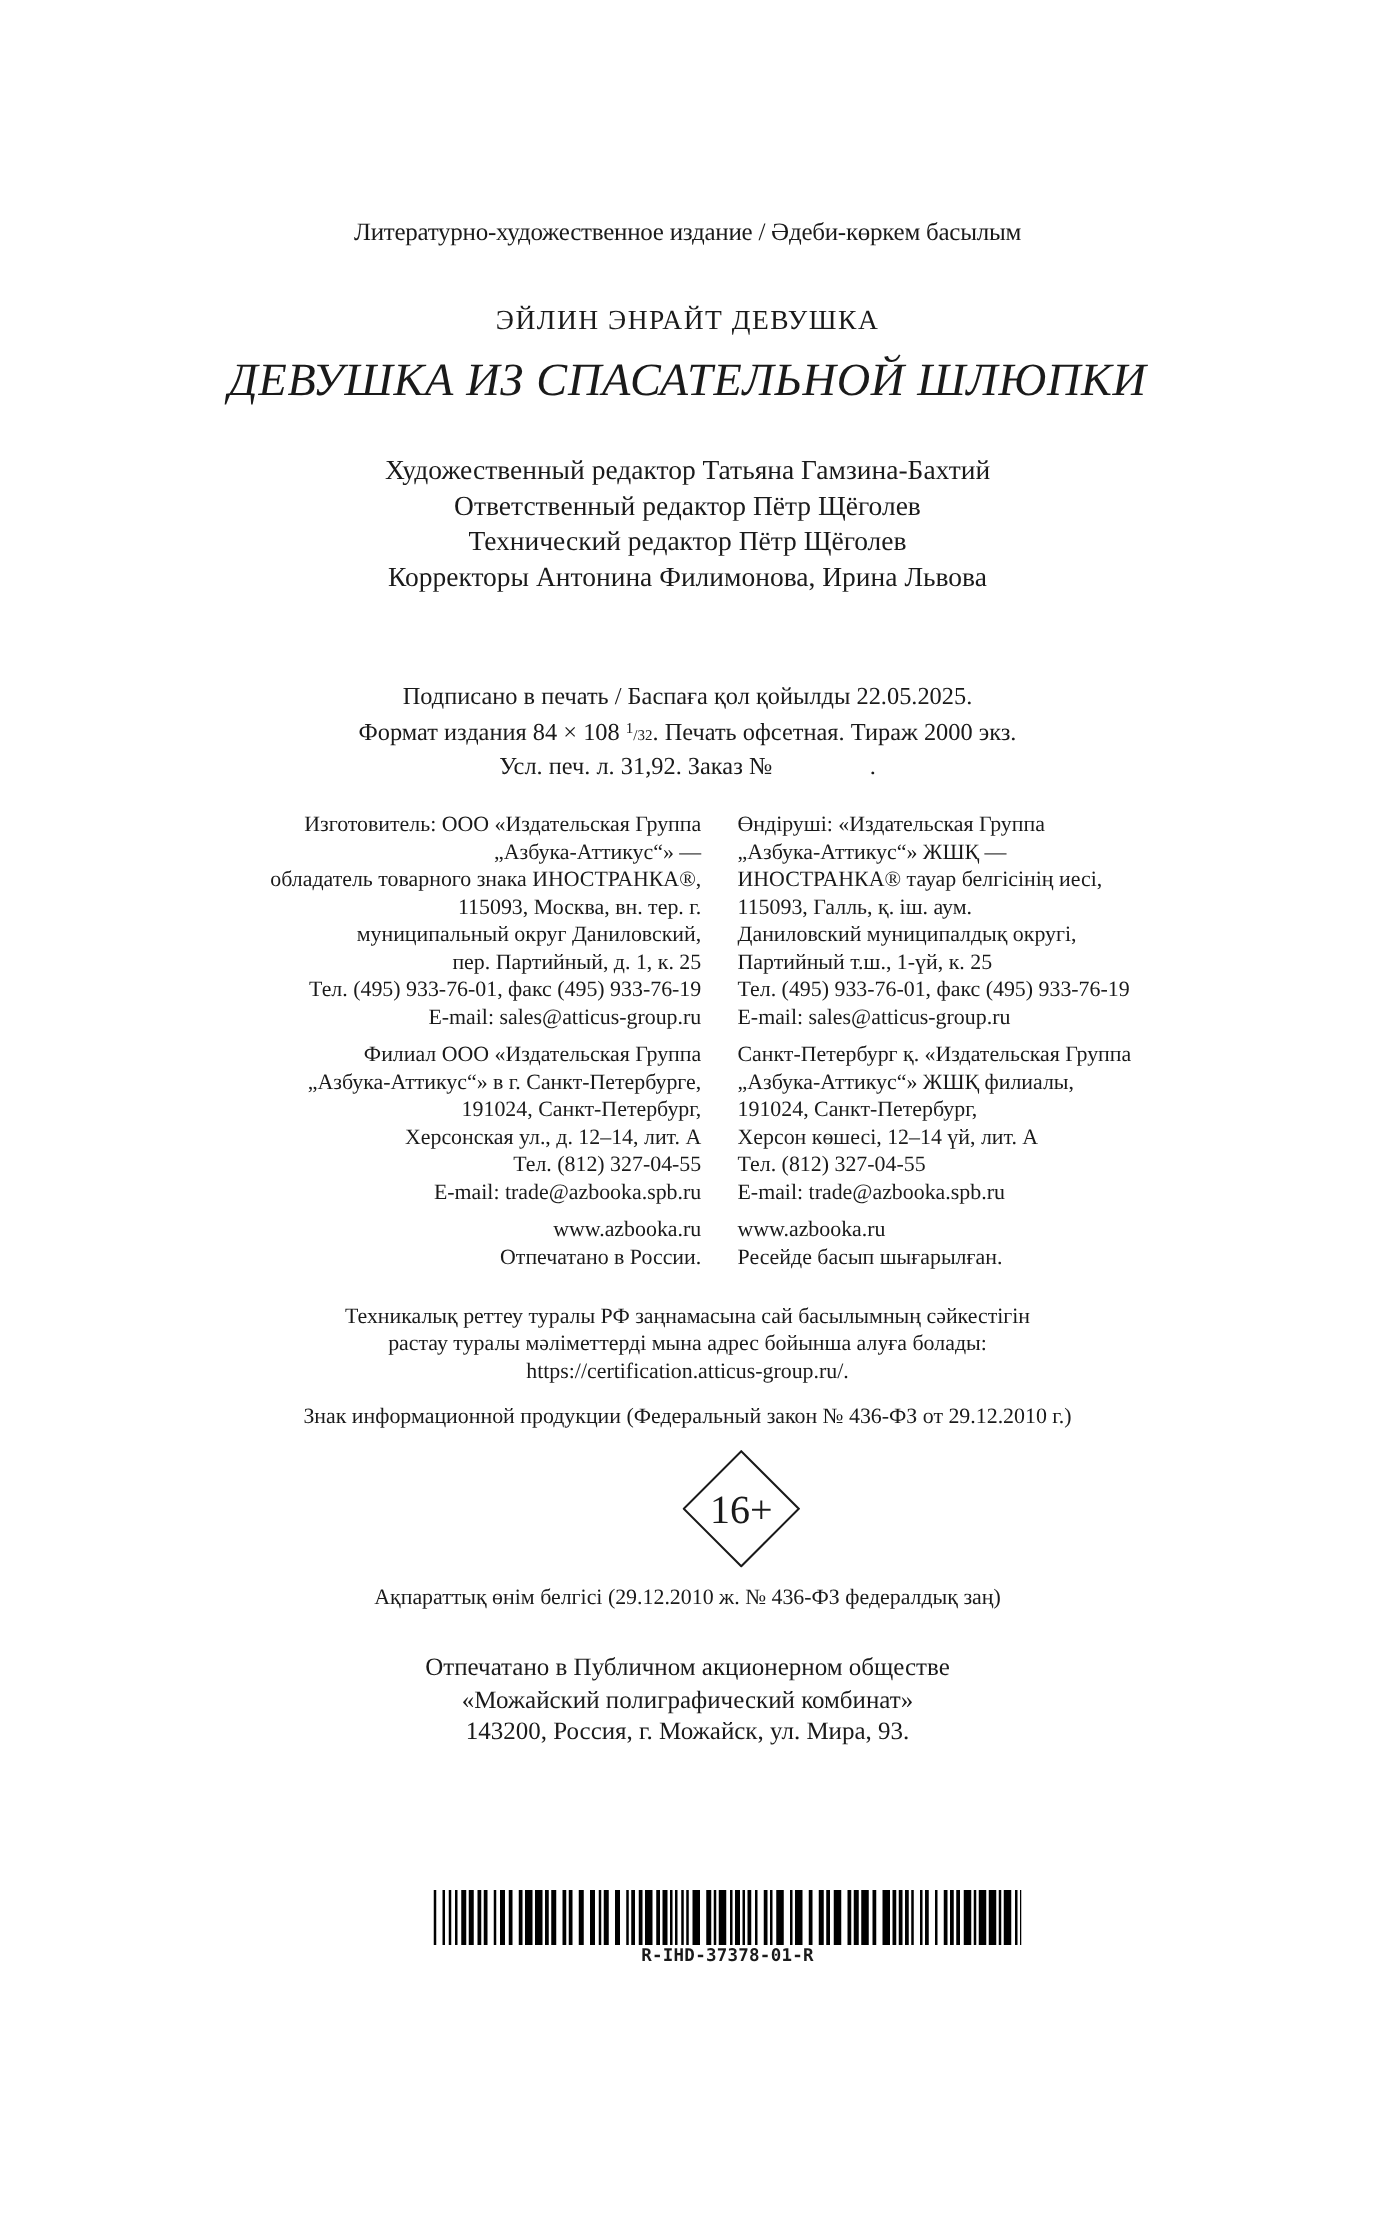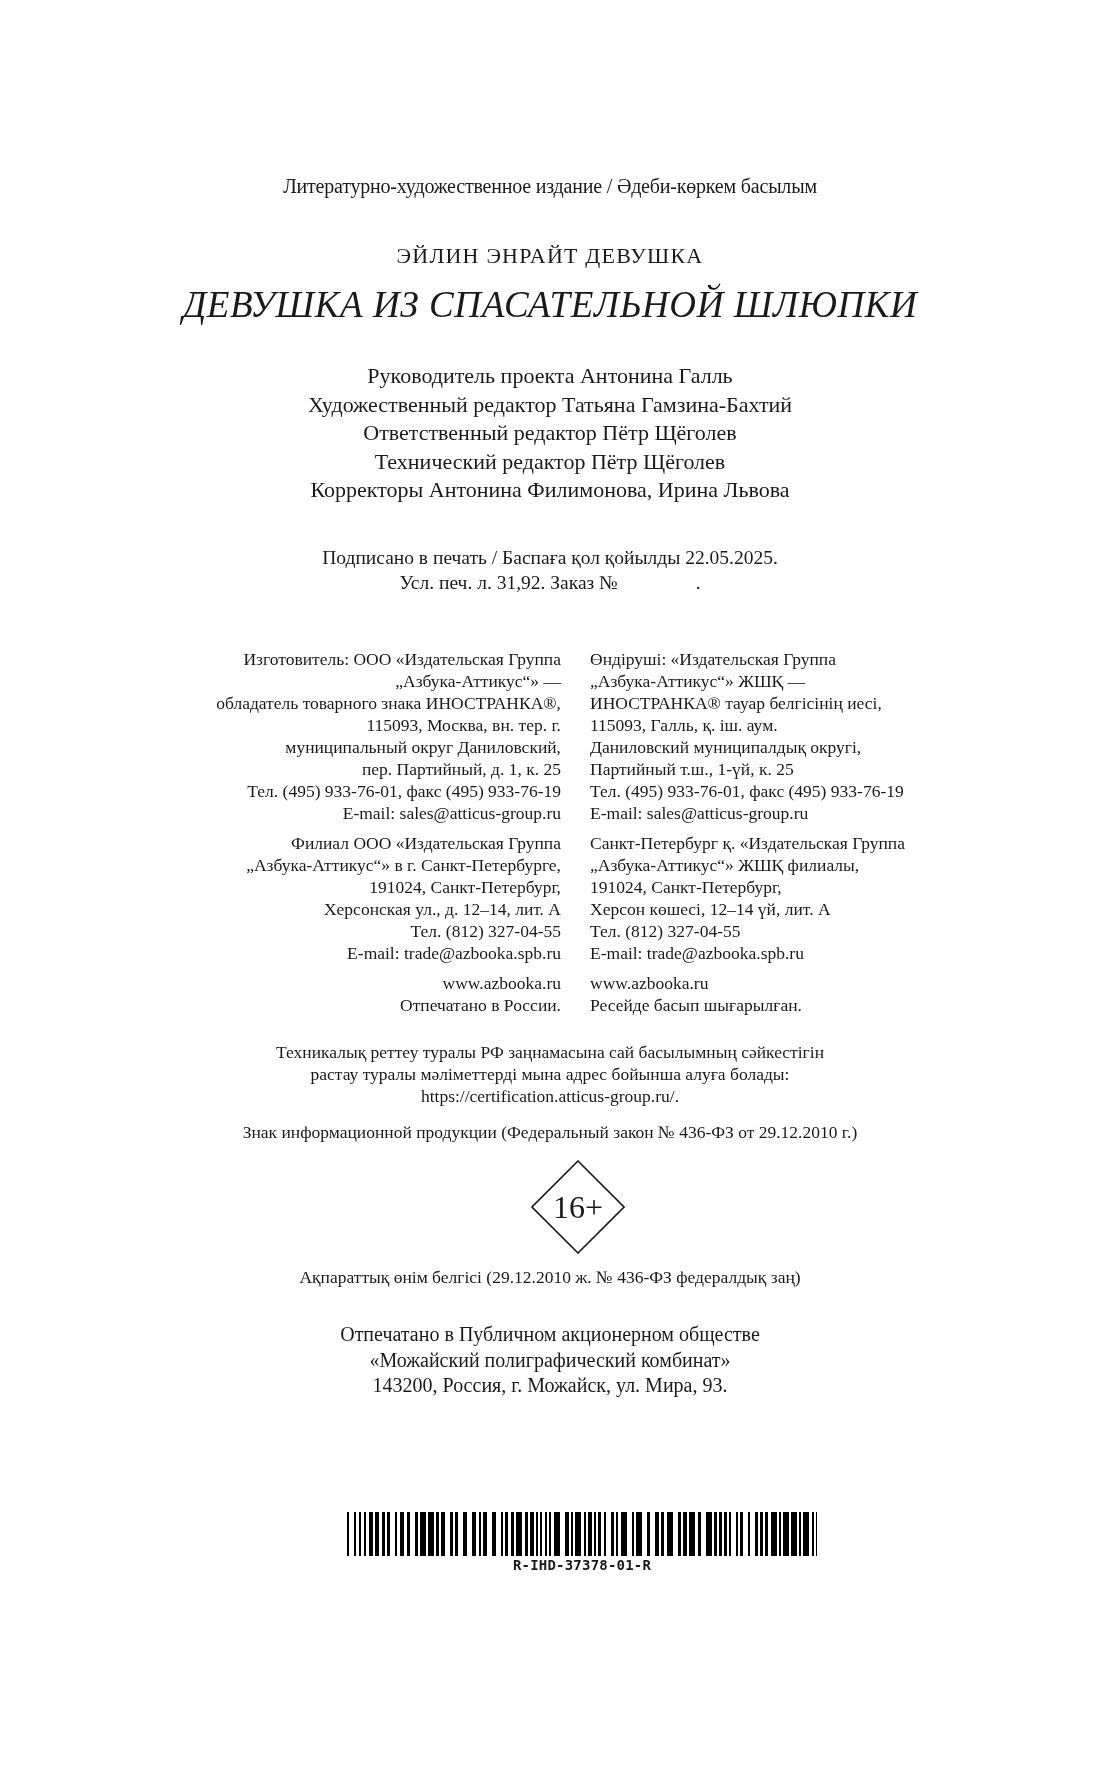--- a/index.html
+++ b/index.html
@@ -21,21 +21,21 @@
     .printinfo .frac { font-size: 12px; vertical-align: 6px; }
     .printinfo .frac-den { font-size: 12px; }
 
     .cols { position: absolute; top: 648px; left: 0; width: 1100px; font-size: 17.5px; line-height: 22px; }
     .col-left { position: absolute; right: 539px; text-align: right; white-space: nowrap; }
     .col-right { position: absolute; left: 590px; text-align: left; white-space: nowrap; }
     .block { margin-bottom: 8px; }
 
     .cert { top: 1041px; font-size: 17.5px; line-height: 22px; }
     .sign-law { top: 1122px; font-size: 17.5px; }
-    .diamond-wrap { position: absolute; top: 1160px; left: 531px; width: 94px; height: 94px; }
+    .diamond-wrap { position: absolute; top: 1160px; left: 546px; width: 94px; height: 94px; }
     .diamond-wrap svg { display: block; }
     .age-label {
       position: absolute; left: 0; top: 0; width: 94px; height: 94px;
       display: flex; align-items: center; justify-content: center;
       font-size: 32px;
     }
     .kz-law { top: 1267px; font-size: 17.5px; }
     .printer { top: 1322px; font-size: 20px; line-height: 25.5px; }
 
     .barcode-wrap { position: absolute; top: 1512px; left: 347px; width: 470px; }
@@ -50,29 +50,29 @@
 </head>
 <body>
 
 <div>
 
   <div class="center genre">Литературно-художественное издание / Әдеби-көркем басылым</div>
   <div class="center author">ЭЙЛИН ЭНРАЙТ ДЕВУШКА</div>
   <div class="center title">ДЕВУШКА ИЗ СПАСАТЕЛЬНОЙ ШЛЮПКИ</div>
 
   <div class="center credits">
-    <div>Руководитель проекта Антонина Галль</div>
     <div>Художественный редактор Татьяна Гамзина-Бахтий</div>
     <div>Ответственный редактор Пётр Щёголев</div>
     <div>Технический редактор Пётр Щёголев</div>
     <div>Корректоры Антонина Филимонова, Ирина Львова</div>
   </div>
 
   <div class="center printinfo">
     <div>Подписано в печать / Баспаға қол қойылды 22.05.2025.</div>
+    <div><span>Формат издания 84 × 108 </span><span class="frac">1</span><span class="frac-den">/32</span><span>. Печать офсетная. Тираж 2000 экз.</span></div>
     <div style="white-space:pre">Усл. печ. л. 31,92. Заказ №                .</div>
   </div>
 
   <div class="cols">
     <div class="col-left">
       <div class="block">
         <div>Изготовитель: ООО «Издательская Группа</div>
         <div>„Азбука-Аттикус“» —</div>
         <div>обладатель товарного знака ИНОСТРАНКА®,</div>
         <div>115093, Москва, вн. тер. г.</div>

